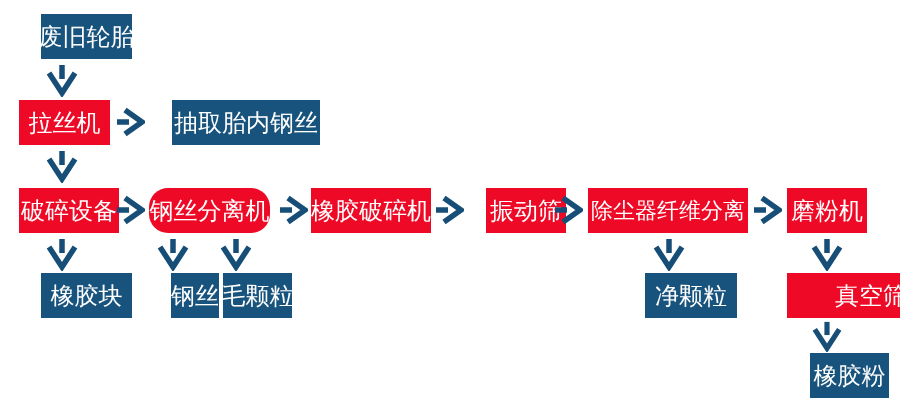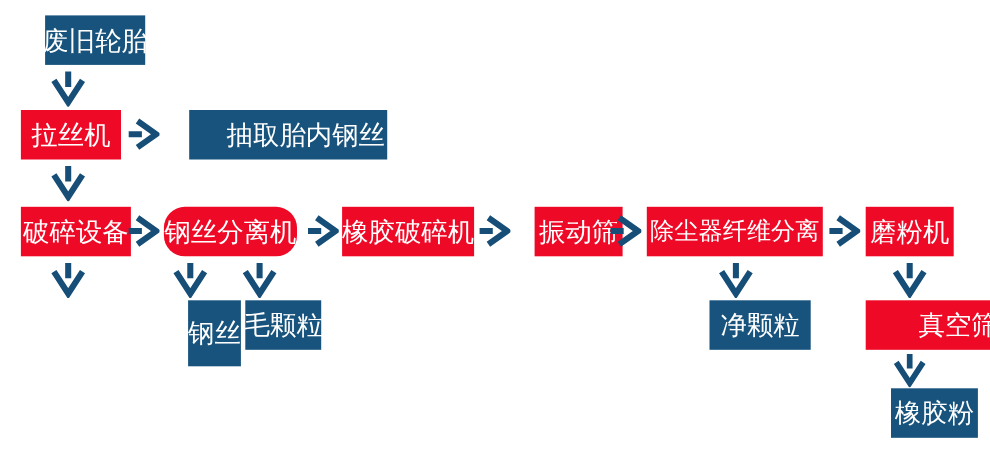--- a/index.html
+++ b/index.html
@@ -42,25 +42,26 @@
     stroke-linejoin: miter;
   }
 </style>
 </head>
 <body>
 
 <div class="stage">
 
   <div class="node blue" style="left:19px;  top:14px;  width:91px;  height:45px;">废旧轮胎</div>
   <div class="node red" style="left:19px;  top:100px; width:91px;  height:45px;">拉丝机</div>
-  <div class="node blue" style="left:150px; top:100px; width:148px; height:45px;padding-left:32px;">抽取胎内钢丝</div>
+  <div class="node blue" style="left:150px; top:100px; width:148px; height:45px;">抽取胎内钢丝</div>
   <div class="node red" style="left:19px;  top:188px; width:100px;  height:45px;">破碎设备</div>
+  <div class="node blue" style="left:19px;  top:273px; width:91px;  height:45px;">橡胶块</div>
 
   <div class="node red" style="left:149px; top:188px; width:121px; height:45px;border-radius:19px;">钢丝分离机</div>
-  <div class="node blue" style="left:149px; top:273px; width:48px;  height:60px;">钢丝</div>
+  <div class="node blue" style="left:149px; top:273px; width:48px;  height:45px;">钢丝</div>
   <div class="node blue" style="left:201px; top:273px; width:69px;  height:45px;">毛颗粒</div>
 
   <div class="node red" style="left:311px; top:188px; width:120px; height:45px;">橡胶破碎机</div>
   <div class="node red" style="left:469px; top:188px; width:80px;  height:45px;margin-left:17px;">振动筛</div>
 
   <div class="node red small" style="left:588px; top:188px; width:160px; height:45px;">除尘器纤维分离</div>
   <div class="node red" style="left:787px; top:188px; width:80px;  height:45px;">磨粉机</div>
 
   <div class="node blue" style="left:623px; top:273px; width:92px;  height:45px;">净颗粒</div>
   <div class="node red" style="left:787px; top:273px; width:80px;  height:45px;padding-left:44px;">真空筛</div>

